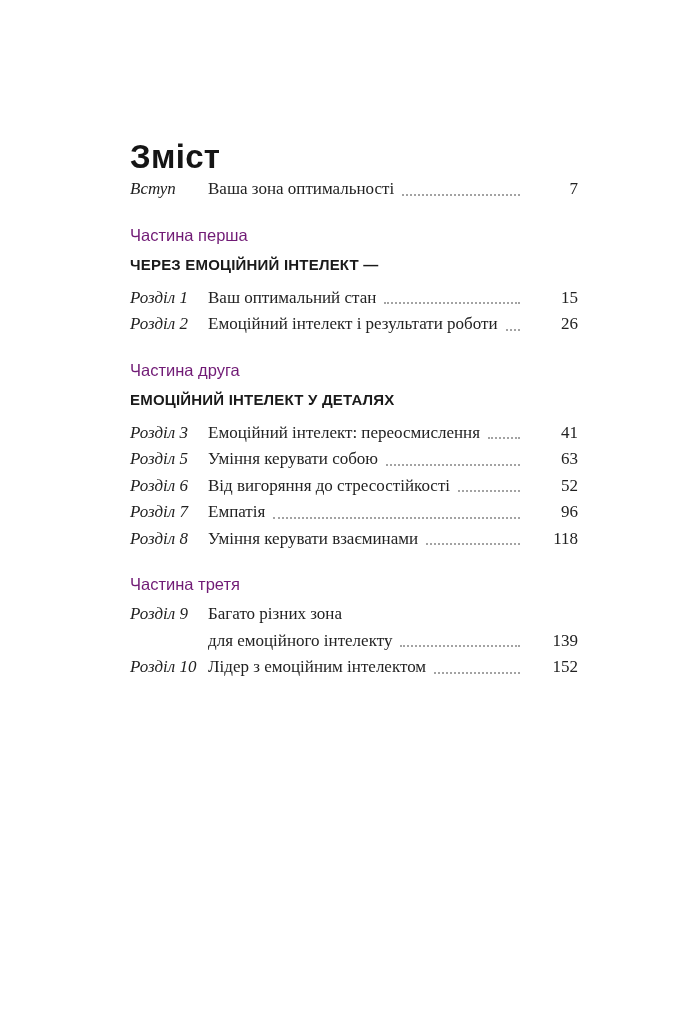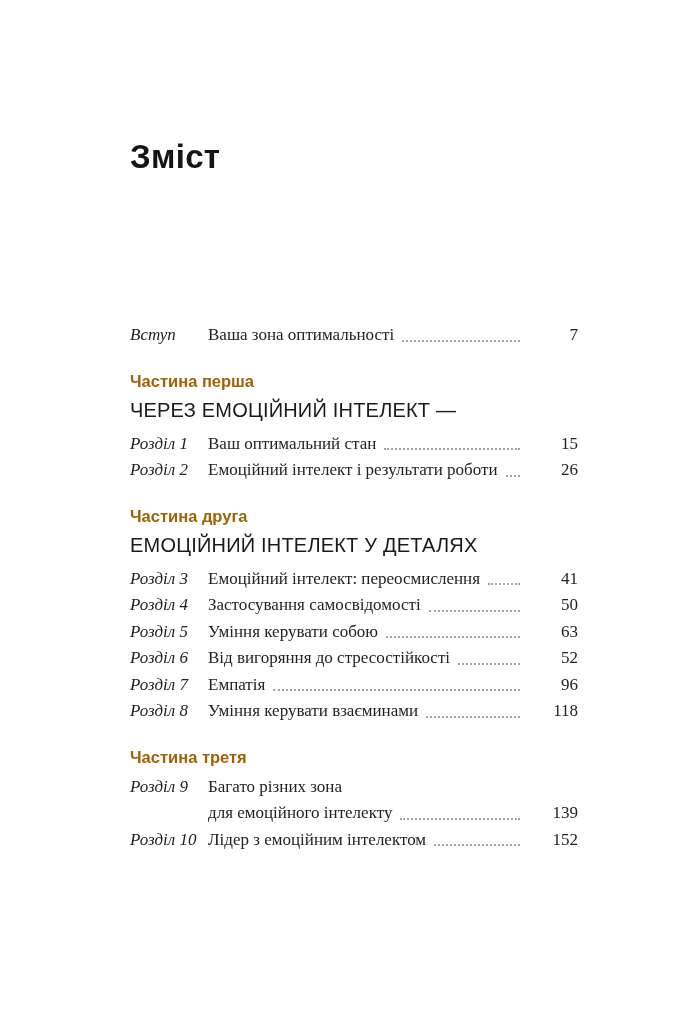--- a/index.html
+++ b/index.html
@@ -25,21 +25,20 @@
   .doc-title {
     margin: 0;
     font-family: "Liberation Sans", sans-serif;
     font-weight: 700;
     font-size: 33px;
     line-height: 38px;
     letter-spacing: 0.3px;
     color: #151515;
   }
   .toc-intro {
-    margin-top: 146px;
   }
   .row {
     display: flex;
     align-items: flex-end;
     font-size: 17px;
     line-height: 26.5px;
     white-space: nowrap;
   }
   .lbl {
     width: 78px;
@@ -62,28 +61,27 @@
     width: 58px;
     text-align: right;
   }
   .part {
     margin-top: 22px;
   }
   .part-label {
     font-family: "Liberation Sans", sans-serif;
     font-size: 16.5px;
     line-height: 20px;
-    color: #a16207;
+    color: #701a75;
     margin-bottom: 7px;
-    font-weight: bold;
   }
   .part-heading {
     font-family: "Liberation Sans", sans-serif;
-    font-weight: 400;
-    font-size: 20px;
+    font-weight: 700;
+    font-size: 15px;
     line-height: 25px;
     letter-spacing: 0.2px;
     color: #1a1a1a;
     margin-bottom: 8px;
   }
 </style>
 </head>
 <body>
 
 <div class="page">
@@ -124,26 +122,20 @@
         <span>ЕМОЦІЙНИЙ ІНТЕЛЕКТ У ДЕТАЛЯХ</span>
       </div>
 
       <div class="row">
         <span class="lbl">Розділ 3</span>
         <span class="ttl">Емоційний інтелект: переосмислення</span>
         <span class="leader"></span>
         <span class="pg">41</span>
       </div>
       <div class="row">
-        <span class="lbl">Розділ 4</span>
-        <span class="ttl">Застосування самосвідомості</span>
-        <span class="leader"></span>
-        <span class="pg">50</span>
-      </div>
-      <div class="row">
         <span class="lbl">Розділ 5</span>
         <span class="ttl">Уміння керувати собою</span>
         <span class="leader"></span>
         <span class="pg">63</span>
       </div>
       <div class="row">
         <span class="lbl">Розділ 6</span>
         <span class="ttl">Від вигоряння до стресостійкості</span>
         <span class="leader"></span>
         <span class="pg">52</span>

